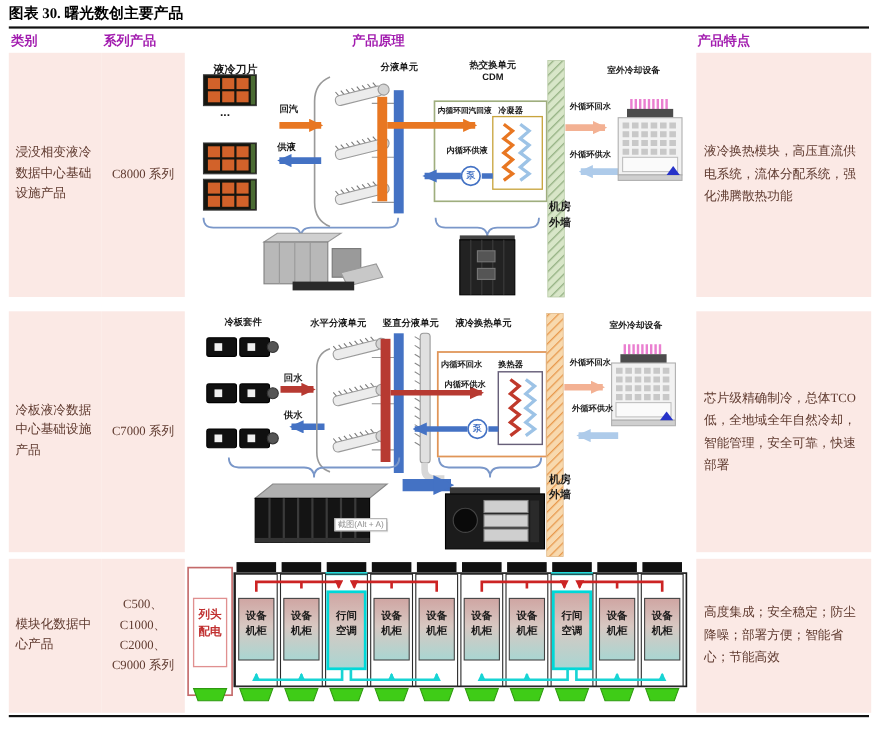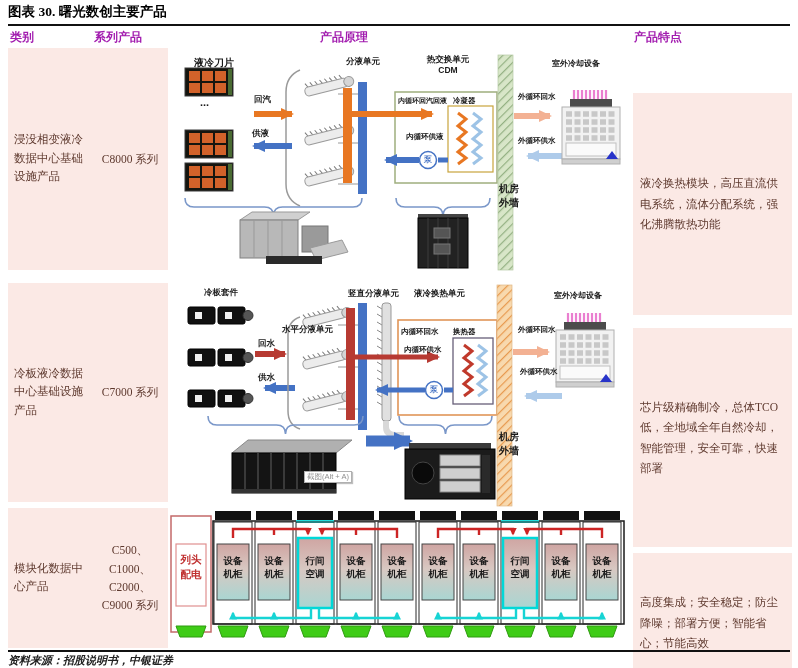--- a/index.html
+++ b/index.html
@@ -6,21 +6,21 @@
   .page{position:relative;width:798px;height:668px;background:#fff;overflow:hidden;
         font-family:"Liberation Sans",sans-serif;}
   .title{position:absolute;left:8px;top:3px;font-family:"Liberation Serif",serif;
          font-weight:bold;font-size:13.5px;color:#000;}
   .rule{position:absolute;background:#111;}
   .hdr{position:absolute;top:29px;font-weight:bold;font-size:12px;color:#a21caf;white-space:nowrap;}
   .cell{position:absolute;background:#fbe9e5;color:#5e392e;display:flex;align-items:center;
         font-family:"Liberation Serif",serif;font-size:11.5px;line-height:1.6;}
   .cat{padding:0 4px 0 6px;text-align:left;font-family:Liberation Mono, monospace;}
   .ser{justify-content:center;text-align:center;padding:0 3px;}
-  .feat{padding:0 7px;text-align:left;line-height:1.78;font-size:11.5px;margin-top:45px;}
+  .feat{padding:0 7px;text-align:left;line-height:1.78;font-size:11.5px;}
   .diag{position:absolute;background:#fff;}
   .diag svg{position:absolute;left:0;top:0;}
   .lbl{position:absolute;font-weight:bold;color:#1a1a1a;white-space:nowrap;font-family:"Liberation Sans",sans-serif;}
   .pre{white-space:pre-line;text-align:center;}
   .vert{width:21px;word-break:break-all;line-height:14px;white-space:normal;margin-top:12px;}
   .pump{color:#4472c4;width:12px;text-align:center;}
   .tip{position:absolute;background:#fff;border:1px solid #b0b0b0;color:#8f8f8f;
        font-size:7.5px;padding:0 2px;line-height:10px;box-shadow:1px 1px 1px rgba(0,0,0,.25);}
   .pdu-lbl{color:#c03030;}
   .src{position:absolute;left:8px;top:653px;font-family:"Liberation Serif",serif;
@@ -287,21 +287,21 @@
         <rect x="235" y="166" width="90" height="50" fill="#1b1b1b" stroke="#000"></rect>
         <circle cx="253" cy="190" r="11" fill="#0a0a0a" stroke="#444"></circle>
         <rect x="270" y="172" width="40" height="11" fill="#cfcfcf" stroke="#888"></rect>
         <rect x="270" y="185" width="40" height="11" fill="#cfcfcf" stroke="#888"></rect>
         <rect x="270" y="198" width="40" height="11" fill="#cfcfcf" stroke="#888"></rect>
         <rect x="312" y="172" width="8" height="38" fill="#2a2a2a"></rect>
       </g>
     </svg>
 
     <div class="lbl" style="left:34px;top:4px;font-size:8.5px;">冷板套件</div>
-    <div class="lbl" style="left:112px;top:5px;font-size:8.5px;margin-top:36px;">水平分液单元</div>
+    <div class="lbl" style="left:112px;top:5px;font-size:8.5px;">水平分液单元</div>
     <div class="lbl" style="left:178px;top:5px;font-size:8.5px;">竖直分液单元</div>
     <div class="lbl" style="left:244px;top:5px;font-size:8.5px;">液冷换热单元</div>
     <div class="lbl" style="left:384px;top:7px;font-size:8px;">室外冷却设备</div>
     <div class="lbl" style="left:88px;top:55px;font-size:8.5px;">回水</div>
     <div class="lbl" style="left:88px;top:89px;font-size:8.5px;">供水</div>
     <div class="lbl" style="left:231px;top:44px;font-size:7.5px;">内循环回水</div>
     <div class="lbl" style="left:283px;top:44px;font-size:7.5px;">换热器</div>
     <div class="lbl" style="left:234px;top:62px;font-size:7.5px;">内循环供水</div>
     <div class="lbl pump" style="left:258px;top:101px;font-size:8px;">泵</div>
     <div class="lbl vert" style="left:329px;top:135px;font-size:10px;">机房外墙</div>
@@ -425,15 +425,14 @@
 机柜</div>
     <div class="lbl pre" style="left:334px;top:46px;width:32px;font-size:9.5px;line-height:13px;">行间
 空调</div>
     <div class="lbl pre" style="left:375px;top:46px;width:32px;font-size:9.5px;line-height:13px;">设备
 机柜</div>
     <div class="lbl pre" style="left:416px;top:46px;width:32px;font-size:9.5px;line-height:13px;">设备
 机柜</div>
   </div>
 
   <div class="rule" style="left:8px;top:650px;width:782px;height:2px;"></div>
-  <div class="src">资料来源：招股说明书，中银证券</div>
 
 </div>
 
 </body></html>

